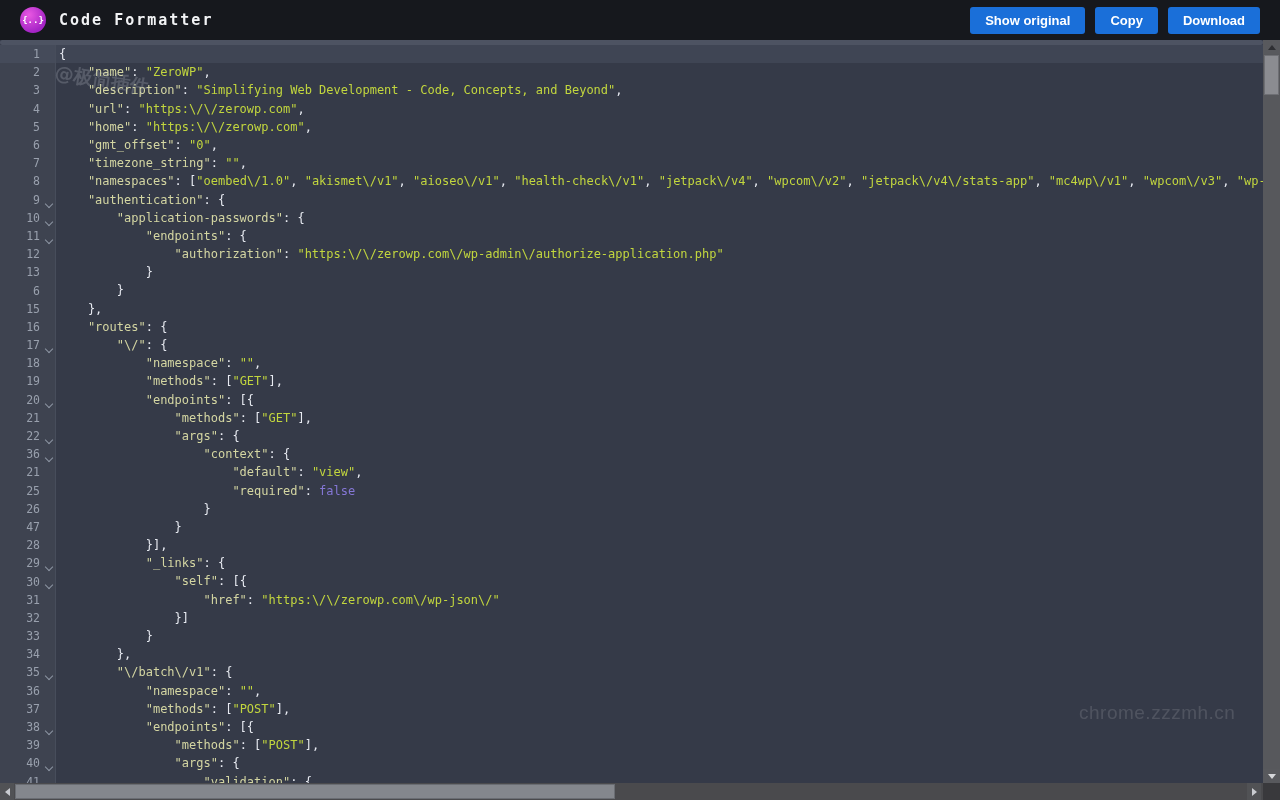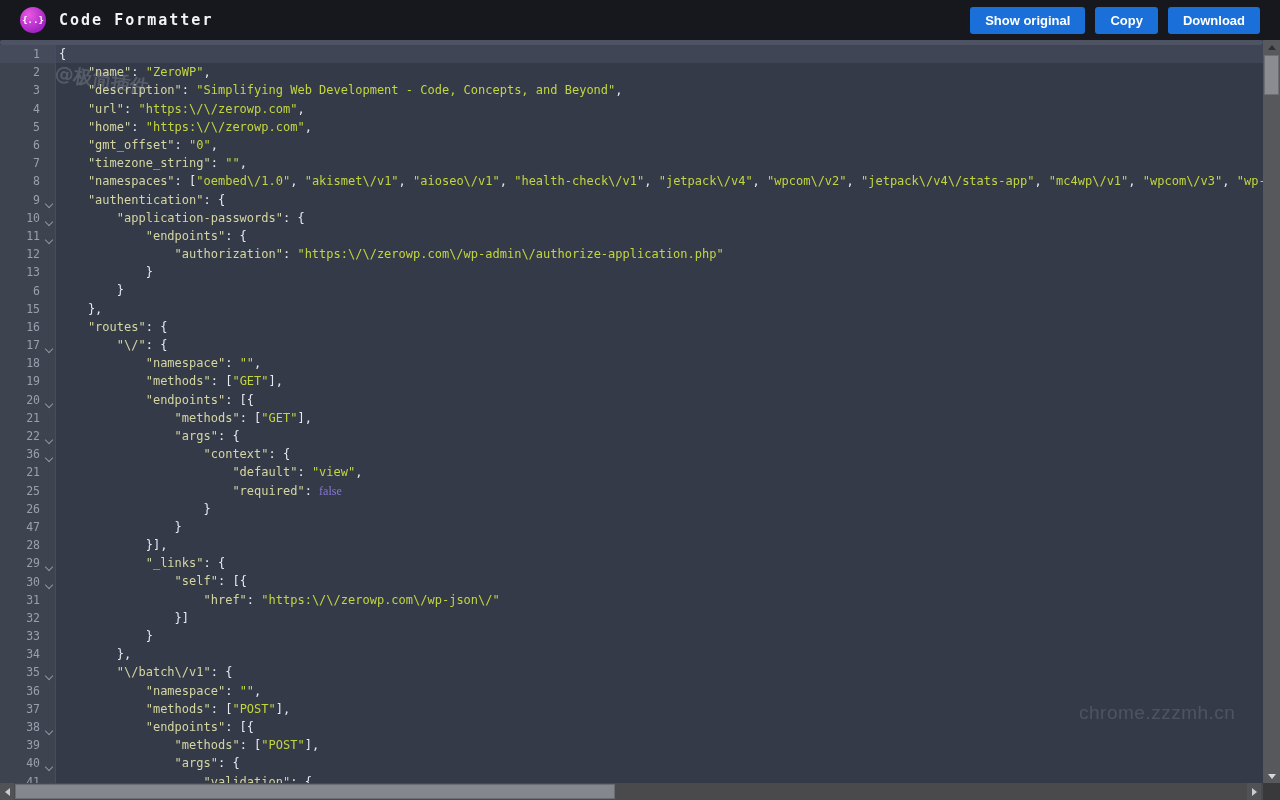--- a/index.html
+++ b/index.html
@@ -32,21 +32,21 @@
   .line.active .gutter { background:#454b5a; }
   .ln { display:inline-block; width:40px; text-align:right; color:#99a0ad; font-size:11.5px; }
   .fold { position:absolute; left:44px; top:9px; width:10px; height:10px; cursor:pointer; }
   .fold::after { content:""; position:absolute; left:2px; top:1px; width:5px; height:5px;
                  border-right:1.5px solid #8d95a3; border-bottom:1.5px solid #8d95a3;
                  transform:rotate(45deg); }
   .code { font-size:12px; line-height:18.2px; padding-left:3px; }
   .tk-p { color:#e8ebf2; }
   .tk-k { color:#d4d6a2; }
   .tk-s { color:#c2d63e; }
-  .tk-b { color:#8577d6;font-family:Liberation Serif, serif; }
+  .tk-b { color:#8577d6; }
 
   
   .wm-topleft { position:absolute; left:57px; top:60px; z-index:5;
                 font-family:"DejaVu Sans", sans-serif; font-size:19px; font-weight:bold;
                 color:rgba(205,210,220,0.22); transform:rotate(9deg); transform-origin:left top;
                 pointer-events:none; }
   .wm-bottomright { position:absolute; left:1079px; top:702px; z-index:5;
                     font-family:"Liberation Sans", sans-serif; font-size:19px;
                     color:rgba(255,255,255,0.13); letter-spacing:0.5px; pointer-events:none; }
 

